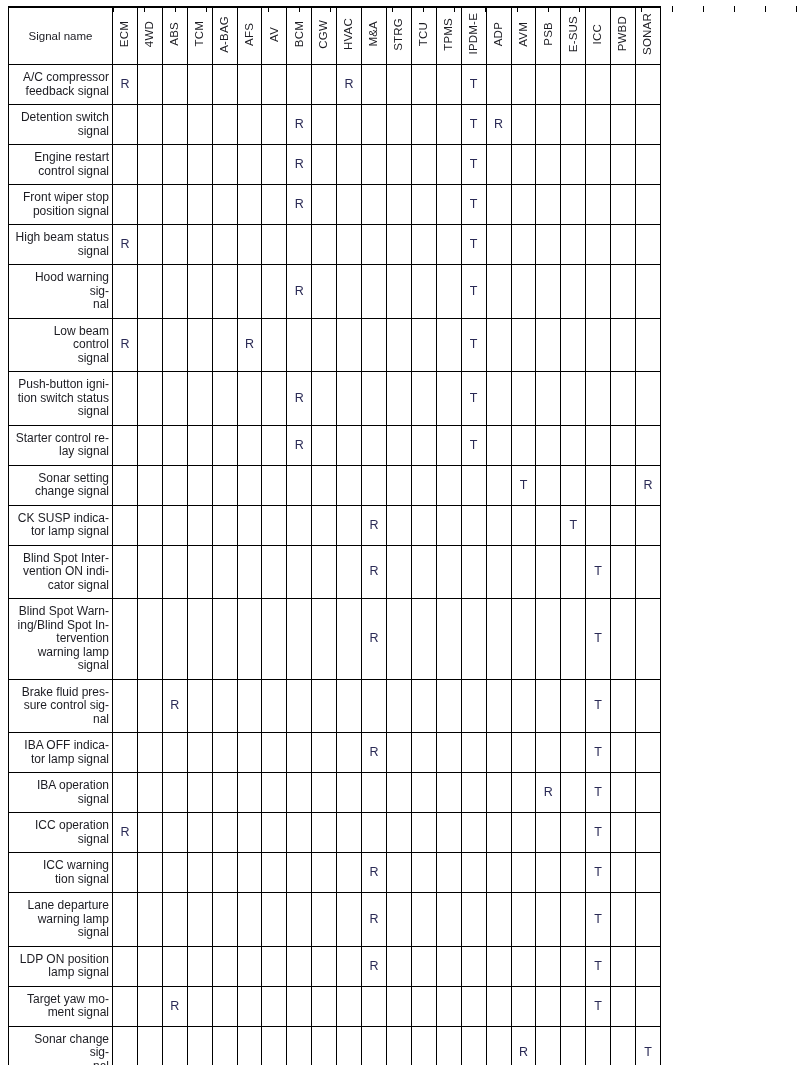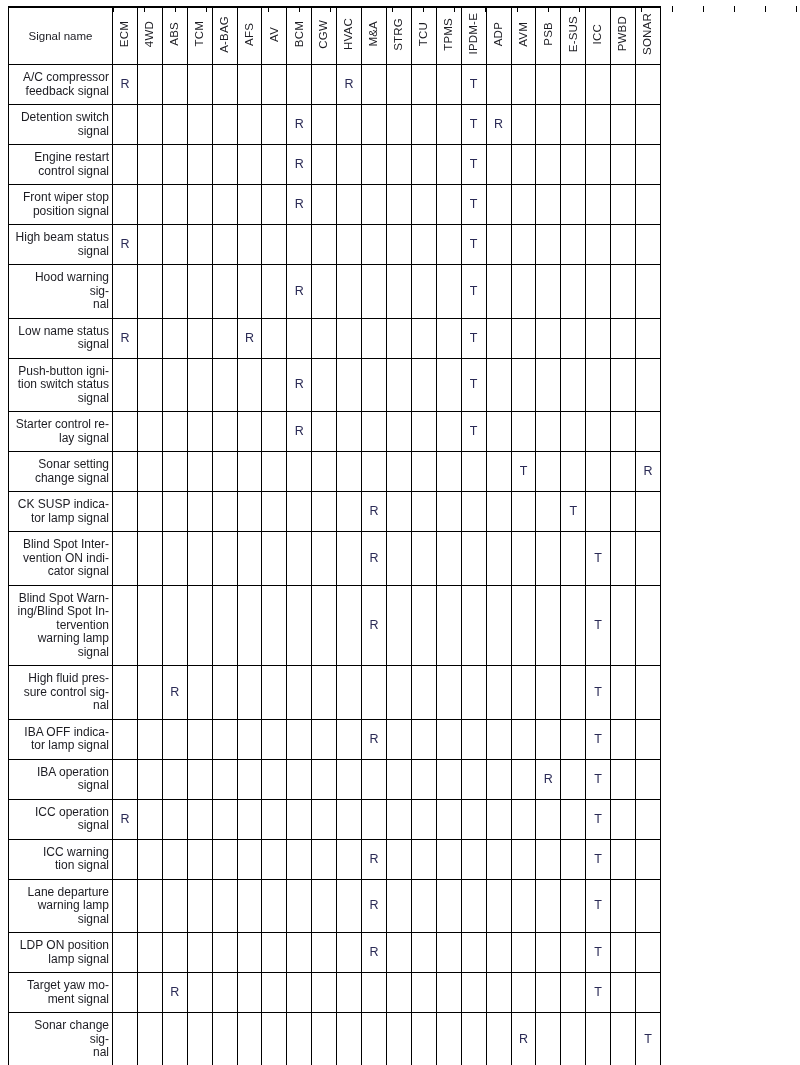--- a/index.html
+++ b/index.html
@@ -213,21 +213,21 @@
             <td class="mark">T</td>
             <td class="mark"></td>
             <td class="mark"></td>
             <td class="mark"></td>
             <td class="mark"></td>
             <td class="mark"></td>
             <td class="mark"></td>
             <td class="mark"></td>
           </tr>
           <tr>
-            <td class="label">Low name status
+            <td class="label">Low beam control
 signal</td>
             <td class="mark">R</td>
             <td class="mark"></td>
             <td class="mark"></td>
             <td class="mark"></td>
             <td class="mark"></td>
             <td class="mark">R</td>
             <td class="mark"></td>
             <td class="mark"></td>
             <td class="mark"></td>
@@ -400,21 +400,21 @@
             <td class="mark"></td>
             <td class="mark"></td>
             <td class="mark"></td>
             <td class="mark"></td>
             <td class="mark"></td>
             <td class="mark">T</td>
             <td class="mark"></td>
             <td class="mark"></td>
           </tr>
           <tr>
-            <td class="label">High fluid pres-
+            <td class="label">Brake fluid pres-
 sure control sig-
 nal</td>
             <td class="mark"></td>
             <td class="mark"></td>
             <td class="mark">R</td>
             <td class="mark"></td>
             <td class="mark"></td>
             <td class="mark"></td>
             <td class="mark"></td>
             <td class="mark"></td>

